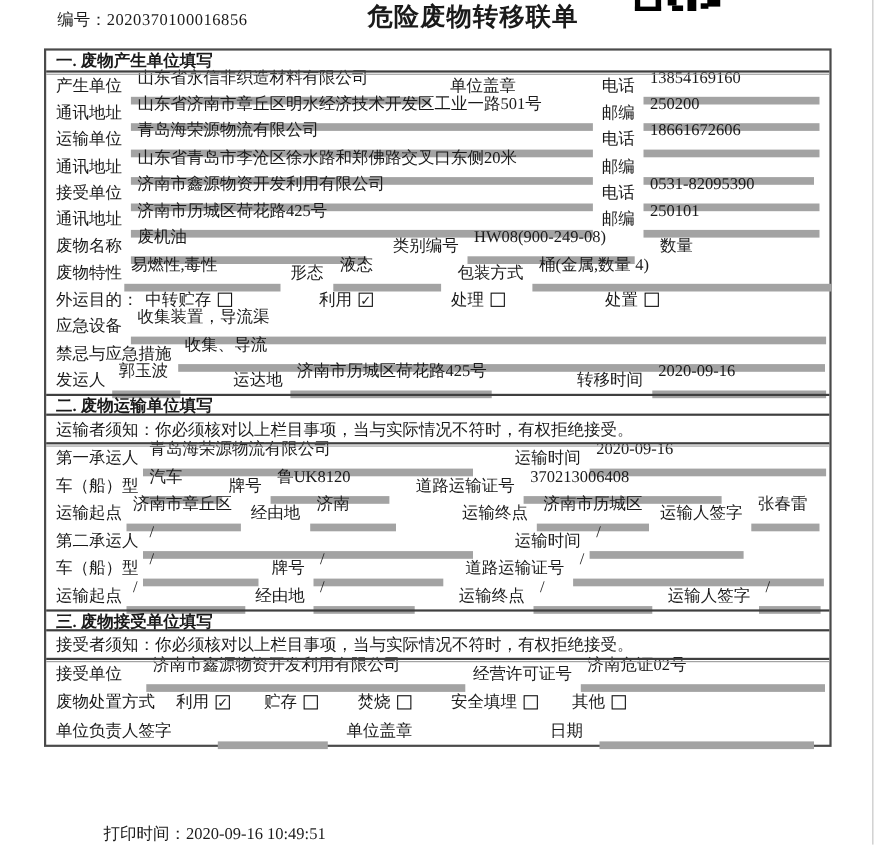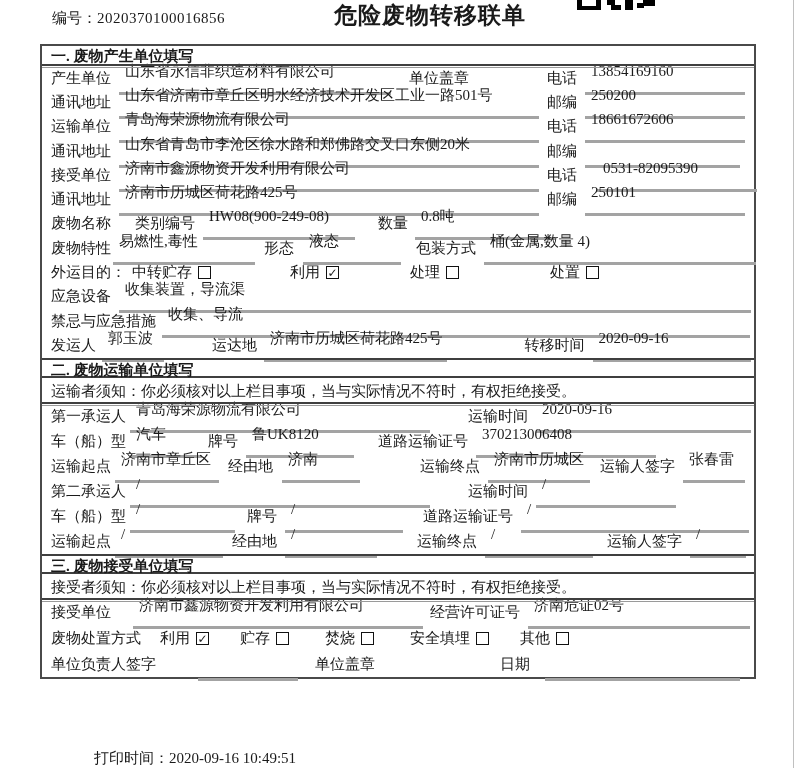--- a/index.html
+++ b/index.html
@@ -18,21 +18,21 @@
            border-bottom:2px solid #3f3f3f; }
   .sec-h.topline { border-top:2px solid #3f3f3f; }
   .dline::after { content:""; position:absolute; left:0; right:0; bottom:-4px; height:1px; background:#9a9a9a; }
   .note { position:relative; height:26px; line-height:26px; padding-left:9px; font-size:15px;
           border-bottom:2px solid #3f3f3f; }
   .row { display:flex; align-items:center; padding-left:9px; font-size:15px; }
   .s1 .row { height:24.3px; }
   .s2 .row { height:25px; }
   .s3 .row { height:25.8px; }
   .l { white-space:nowrap; flex-shrink:0; }
-  .v { display:inline-block; border-bottom:3px solid #a3a3a3; height:33px; line-height:19px;
+  .v { display:inline-block; border-bottom:7px solid #a3a3a3; height:33px; line-height:19px;
        padding:0 4px 0 6px; white-space:nowrap; flex-shrink:0; }
   .cbi { display:inline-flex; align-items:center; flex-shrink:0; }
   .box { display:inline-block; width:13px; height:13px; border:1px solid #111; margin-left:6px;
          font-size:12px; line-height:12px; text-align:center; font-family:"DejaVu Sans",sans-serif; }
   .print-time { position:absolute; left:46px; top:749px; font-size:15px;margin-left:48px; }
 </style>
 </head>
 <body>
 
 <div class="page">
@@ -86,36 +86,36 @@
         <span class="l">通讯地址</span>
         <span class="v" style="margin-left:8px;min-width:420px">山东省青岛市李沧区徐水路和郑佛路交叉口东侧20米</span>
         <span class="l" style="margin-left:8px">邮编</span>
         <span class="v" style="margin-left:8px;min-width:155px"></span>
       </div>
 
       <div class="row">
         <span class="l">接受单位</span>
         <span class="v" style="margin-left:8px;min-width:420px">济南市鑫源物资开发利用有限公司</span>
         <span class="l" style="margin-left:8px">电话</span>
-        <span class="v" style="margin-left:20px;min-width:160px">0531-82095390</span>
+        <span class="v" style="margin-left:8px;min-width:160px">0531-82095390</span>
       </div>
 
       <div class="row">
         <span class="l">通讯地址</span>
         <span class="v" style="margin-left:8px;min-width:420px">济南市历城区荷花路425号</span>
         <span class="l" style="margin-left:8px">邮编</span>
         <span class="v" style="margin-left:8px;min-width:160px">250101</span>
       </div>
 
       <div class="row">
         <span class="l">废物名称</span>
+        <span class="v" style="margin-left:8px;min-width:214px">废机油</span>
         <span class="l" style="margin-left:24px">类别编号</span>
         <span class="v" style="margin-left:8px;min-width:152px">HW08(900-249-08)</span>
         <span class="l" style="margin-left:23px">数量</span>
-        <span class="v" style="margin-left:7px;min-width:140px">0.8吨</span>
       </div>
 
       <div class="row">
         <span class="l">废物特性</span>
         <span class="v" style="margin-left:2px;min-width:142px">易燃性,毒性</span>
         <span class="l" style="margin-left:9px">形态</span>
         <span class="v" style="margin-left:9px;min-width:98px">液态</span>
         <span class="l" style="margin-left:15px">包装方式</span>
         <span class="v" style="margin-left:8px;min-width:272px">桶(金属,数量 4)</span>
       </div>

